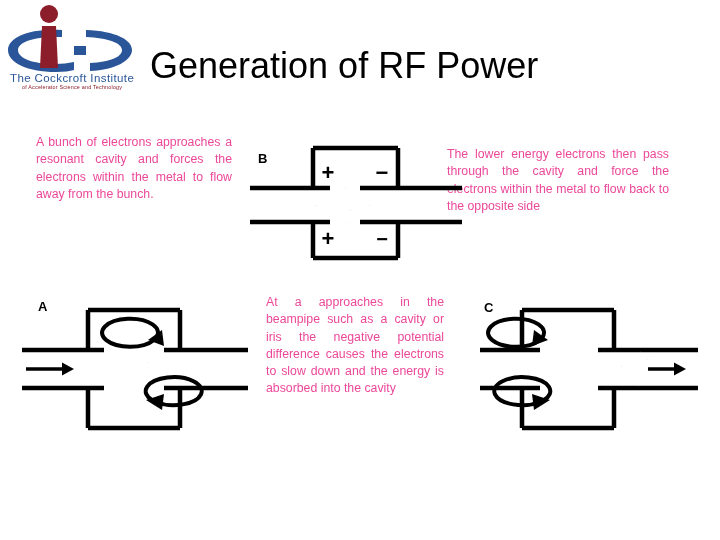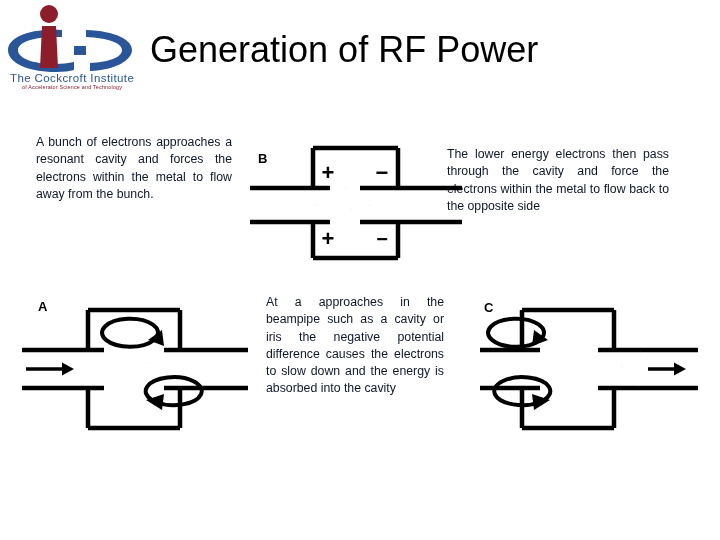--- a/index.html
+++ b/index.html
@@ -23,38 +23,38 @@
     top: 2px;
     width: 140px;
     height: 88px;
   }
   #logo svg { display: block; }
 
   
   #title {
     position: absolute;
     left: 150px;
-    top: 28px;
+    top: 44px;
     width: 540px;
     font-size: 36px;
     line-height: 44px;
     font-weight: 400;
     color: #000000;
     white-space: nowrap;
     letter-spacing: 0px;
   }
 
   
   .para {
     position: absolute;
     font-size: 12.3px;
     line-height: 17.3px;
     text-align: justify;
     text-justify: inter-word;
-    color: #0f172a;
+    color: #ec4899;
     font-weight: 400;
   }
   #para-a { left: 36px;  top: 134px; width: 196px; }
   #para-b { left: 447px; top: 146px; width: 222px; }
   #para-c { left: 266px; top: 294px; width: 178px; }
 
   
   .diagram {
     position: absolute;
   }

